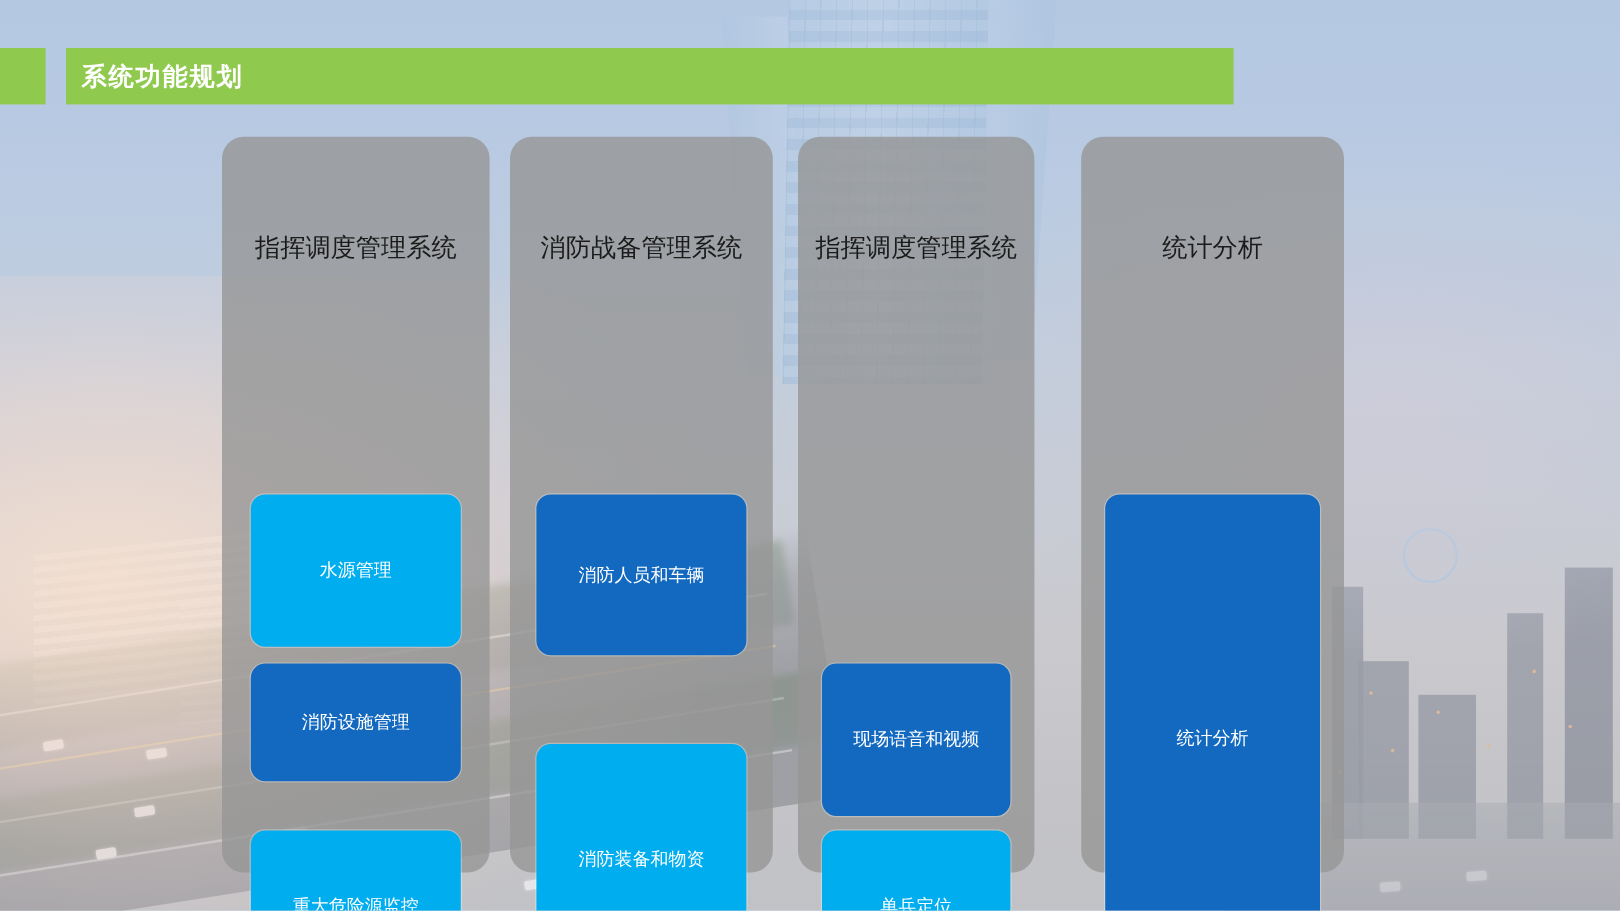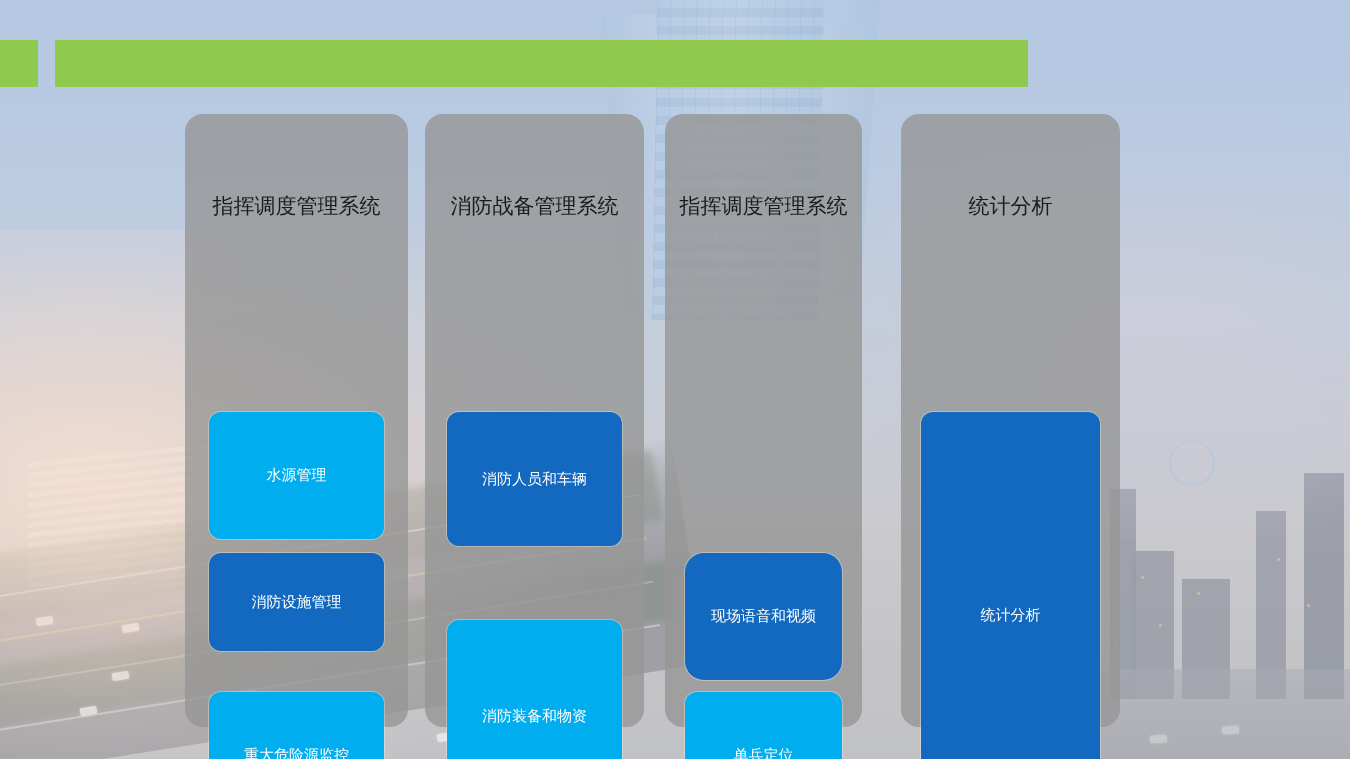--- a/index.html
+++ b/index.html
@@ -338,20 +338,21 @@
       <div class="ground-right"></div>
     </div>
 
     <div class="bg-haze-right"></div>
     <div class="bg-haze-left"></div>
     <div class="bg-wash"></div>
   </div>
 
   <div class="title-bar-small"></div>
   <div class="title-bar-main"></div>
+  <div class="title-text">系统功能规划</div>
 
   <div class="columns">
 
     <div class="column" id="col-1">
       <div class="col-head">指挥调度管理系统</div>
       <div class="col-body">
         <div class="tile" style="left:24px;right:24px;top:114px;height:127px;background:#00AEEF;">水源管理</div>
         <div class="tile" style="left:24px;right:24px;top:255px;height:98px;background:#1269BF;font-family:Liberation Mono, monospace;">消防设施管理</div>
         <div class="tile" style="left:24px;right:24px;top:394px;height:127px;background:#00AEEF;">重大危险源监控</div>
       </div>
@@ -361,21 +362,21 @@
       <div class="col-head">消防战备管理系统</div>
       <div class="col-body">
         <div class="tile" style="left:22px;right:22px;top:114px;height:134px;background:#1269BF;">消防人员和车辆</div>
         <div class="tile" style="left:22px;right:22px;top:322px;height:193px;background:#00AEEF;">消防装备和物资</div>
       </div>
     </div>
 
     <div class="column" id="col-3">
       <div class="col-head">指挥调度管理系统</div>
       <div class="col-body">
-        <div class="tile" style="left:20px;right:20px;top:255px;height:127px;background:#1269BF;border-radius:19px;">现场语音和视频</div>
+        <div class="tile" style="left:20px;right:20px;top:255px;height:127px;background:#1269BF;">现场语音和视频</div>
         <div class="tile" style="left:20px;right:20px;top:394px;height:127px;background:#00AEEF;">单兵定位</div>
       </div>
     </div>
 
     <div class="column" id="col-4">
       <div class="col-head">统计分析</div>
       <div class="col-body">
         <div class="tile" style="left:20px;right:20px;top:114px;height:407px;background:#1269BF;">统计分析</div>
       </div>
     </div>

